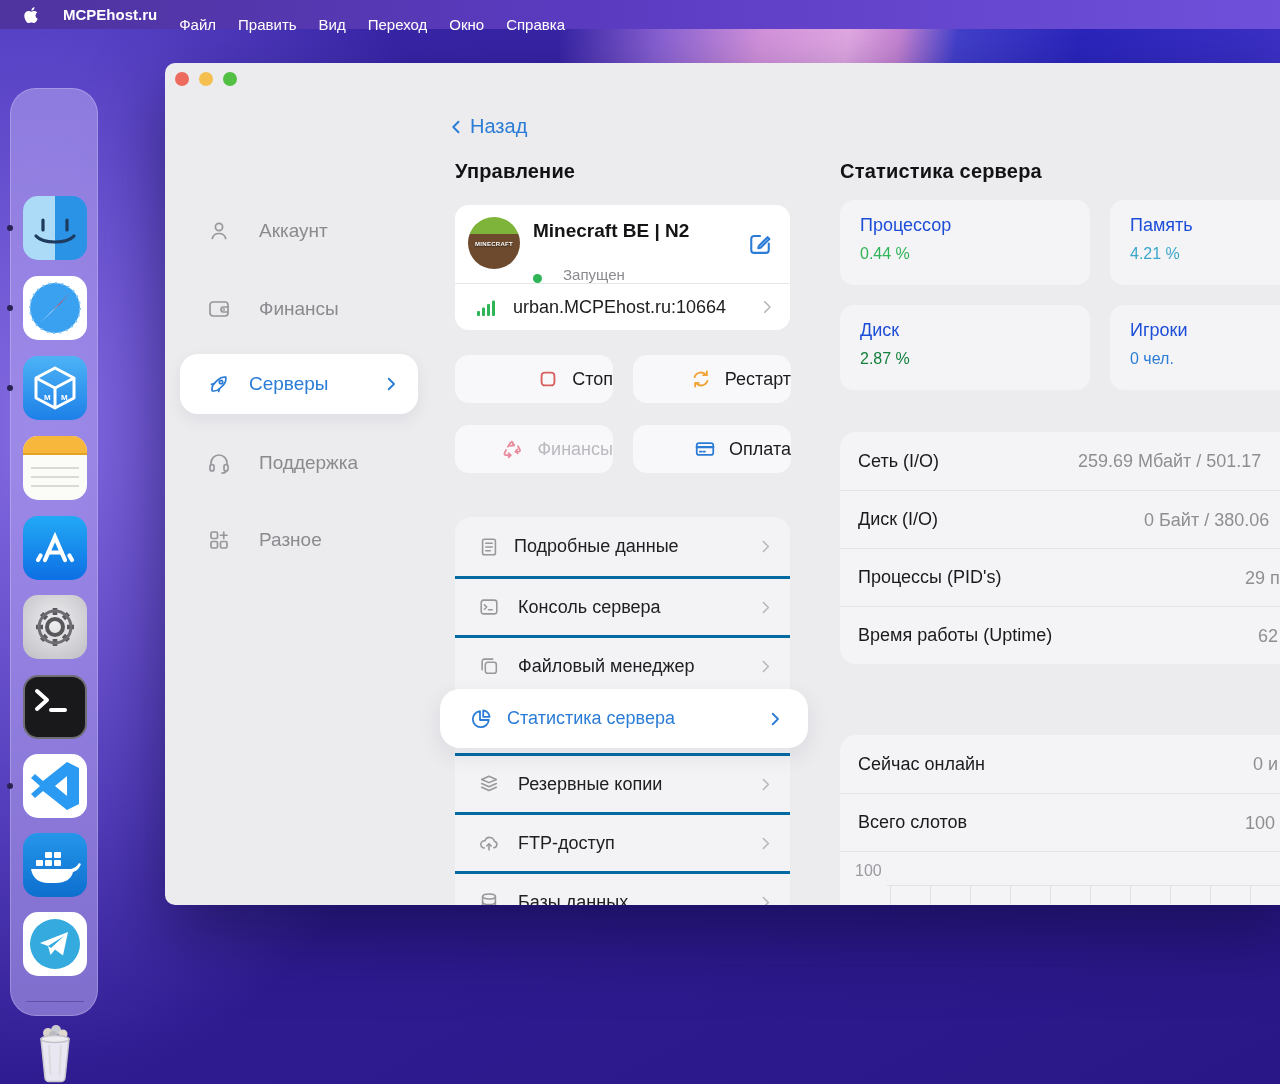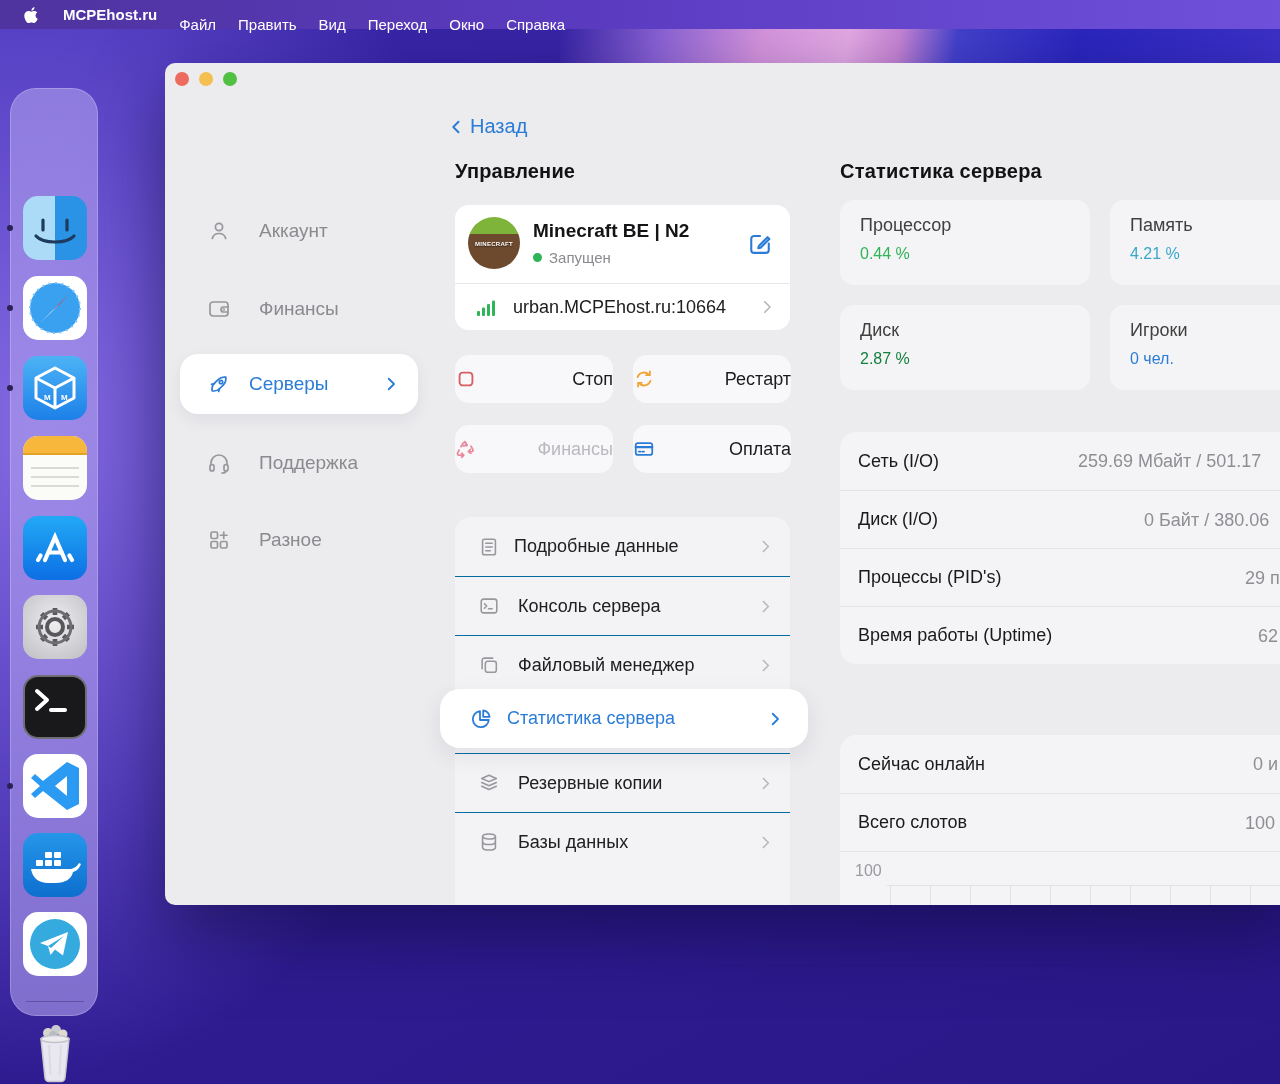--- a/index.html
+++ b/index.html
@@ -48,41 +48,41 @@
   
   .back { position:absolute; left:283px; top:52px; display:flex; align-items:center; gap:4px; color:#2b7cd6; font-size:20px; }
   .h1 { position:absolute; font-size:20px; font-weight:bold; color:#121214; letter-spacing:.2px;margin-top:11px; }
   .card { position:absolute; background:#ffffff; border-radius:14px; }
   .srv-card { left:290px; top:142px; width:335px; height:125px; }
   .srv-top { position:absolute; left:0; top:0; right:0; height:78px; }
   .avatar { position:absolute; left:13px; top:12px; width:52px; height:52px; border-radius:50%; overflow:hidden;
     background:linear-gradient(180deg,#7fb43a 0 32%, #6d4a2d 32% 100%); display:flex; align-items:center; justify-content:center; }
   .avatar span { color:#fff; font-size:6px; font-weight:bold; letter-spacing:.3px; text-shadow:0 1px 1px rgba(0,0,0,.6); margin-top:2px; }
   .srv-name { position:absolute; left:78px; top:15px; font-size:19px; font-weight:bold; color:#141416; }
-  .srv-status { position:absolute; left:78px; top:44px; display:flex; align-items:center; gap:7px; color:#8a8a8f; font-size:15px; }
+  .srv-status { position:absolute; left:78px; top:61px; display:flex; align-items:flex-end; gap:21px; color:#8a8a8f; font-size:15px; }
   .dot-green { width:9px; height:9px; border-radius:50%; background:#2fb457; }
   .srv-edit { position:absolute; right:16px; top:24px; width:28px; height:28px; }
   .srv-div { position:absolute; left:0; right:0; top:78px; height:1px; background:#e6e6e9; }
   .srv-addr { position:absolute; left:0; top:79px; right:0; height:46px; display:flex; align-items:center; padding:0 14px 0 20px; gap:16px; }
   .srv-addr .addr { font-size:18px; color:#202022; flex:1; }
   .btn { position:absolute; width:158px; height:48px; background:#f8f8fa; border-radius:14px; display:flex;
-    align-items:center; justify-content:space-between; gap:13px; font-size:18px; color:#1c1c1e; }
+    align-items:center; justify-content:flex-end; gap:13px; font-size:18px; color:#1c1c1e; }
   .btn .dis { color:#b9b9bf; }
   .menu-group { position:absolute; left:290px; top:454px; width:335px; height:388px; background:#f3f3f5; border-radius:16px 16px 0 0; }
   .m-item { height:59px; display:flex; align-items:center; padding:0 16px 0 23px; gap:14px; font-size:18px; color:#202022; }
-  .m-item + .m-item { border-top:1px solid #0369a1;gap:18px; }
+  .m-item + .m-item { border-top:3px solid #0369a1;gap:18px; }
   .m-item .grow { flex:1; }
   .m-item.ghost > * { visibility:hidden; }
   .active-pill { position:absolute; left:275px; top:626px; width:368px; height:59px; background:#fff; border-radius:20px;
     box-shadow:0 8px 22px rgba(60,60,110,.10); display:flex; align-items:center; padding:0 24px 0 29px; gap:14px;
     color:#2b7cd6; font-size:18px; font-weight:500; z-index:5; }
   .active-pill .grow { flex:1; }
   
   .stat-card { position:absolute; width:250px; height:85px; background:#f4f4f6; border-radius:14px; padding:15px 20px; }
-  .stat-card .lbl { font-size:18px; color:#404040; }
+  .stat-card .lbl { font-size:18px; color:#1d4ed8; }
   .stat-card .val { font-size:16px; margin-top:9px; }
   .group { position:absolute; background:#f4f4f6; border-radius:16px; }
   .g-row { position:relative; height:58px; display:flex; align-items:center; padding-left:18px; font-size:18px; color:#1a1a1c; }
   .g-row + .g-row { border-top:1px solid #e4e4e7; margin-left:0; }
   .g-row .val { position:absolute; top:50%; transform:translateY(-50%); color:#8e8e93; white-space:nowrap; }
   .sec-hdr { position:absolute; font-size:14px; color:#8e8e93; letter-spacing:.6px; }
   .chart { position:absolute; left:0; top:116px; right:0; height:54px; border-top:1px solid #e4e4e7; }
   .chart .ytick { position:absolute; left:15px; top:10px; font-size:16px; color:#9a9aa0; }
   .chart .hline { position:absolute; left:47px; right:0; top:33px; height:1px; background:#e2e2e6; }
   .chart .vt { position:absolute; top:33px; width:1px; height:21px; background:#e2e2e6; }
@@ -404,20 +404,32 @@
           <path d="M4 11.5 l8 3.5 8-3.5"></path>
           <path d="M4 15.5 l8 3.5 8-3.5"></path>
         </svg>
       <span>Резервные копии</span>
         <span class="grow"></span>
       <svg class="chev" width="17" height="17" viewBox="0 0 24 24" fill="none" stroke="#b6b6bc" stroke-width="2.2" stroke-linecap="round" stroke-linejoin="round">
           <polyline points="9,5 16,12 9,19"></polyline>
         </svg>
     </div>
     <div class="m-item">
+      <svg width="22" height="22" viewBox="0 0 24 24" fill="none" stroke="#97979c" stroke-width="1.7" stroke-linecap="round" stroke-linejoin="round">
+          <path d="M7 17.5 a4 4 0 1 1 .6-7.96 A5.3 5.3 0 0 1 17.8 10 a3.6 3.6 0 0 1-.6 7.1"></path>
+          <line x1="12" y1="19.5" x2="12" y2="13"></line>
+          <polyline points="9.6,15.2 12,12.8 14.4,15.2"></polyline>
+        </svg>
+      <span>FTP-доступ</span>
+        <span class="grow"></span>
+      <svg class="chev" width="17" height="17" viewBox="0 0 24 24" fill="none" stroke="#b6b6bc" stroke-width="2.2" stroke-linecap="round" stroke-linejoin="round">
+          <polyline points="9,5 16,12 9,19"></polyline>
+        </svg>
+    </div>
+    <div class="m-item">
       <svg width="22" height="22" viewBox="0 0 24 24" fill="none" stroke="#97979c" stroke-width="1.7" stroke-linecap="round">
           <ellipse cx="12" cy="6" rx="7" ry="2.8"></ellipse>
           <path d="M5 6 v12 c0 1.55 3.1 2.8 7 2.8 s7-1.25 7-2.8 V6"></path>
           <path d="M5 12 c0 1.55 3.1 2.8 7 2.8 s7-1.25 7-2.8"></path>
         </svg>
       <span>Базы данных</span>
         <span class="grow"></span>
       <svg class="chev" width="17" height="17" viewBox="0 0 24 24" fill="none" stroke="#b6b6bc" stroke-width="2.2" stroke-linecap="round" stroke-linejoin="round">
           <polyline points="9,5 16,12 9,19"></polyline>
         </svg>

